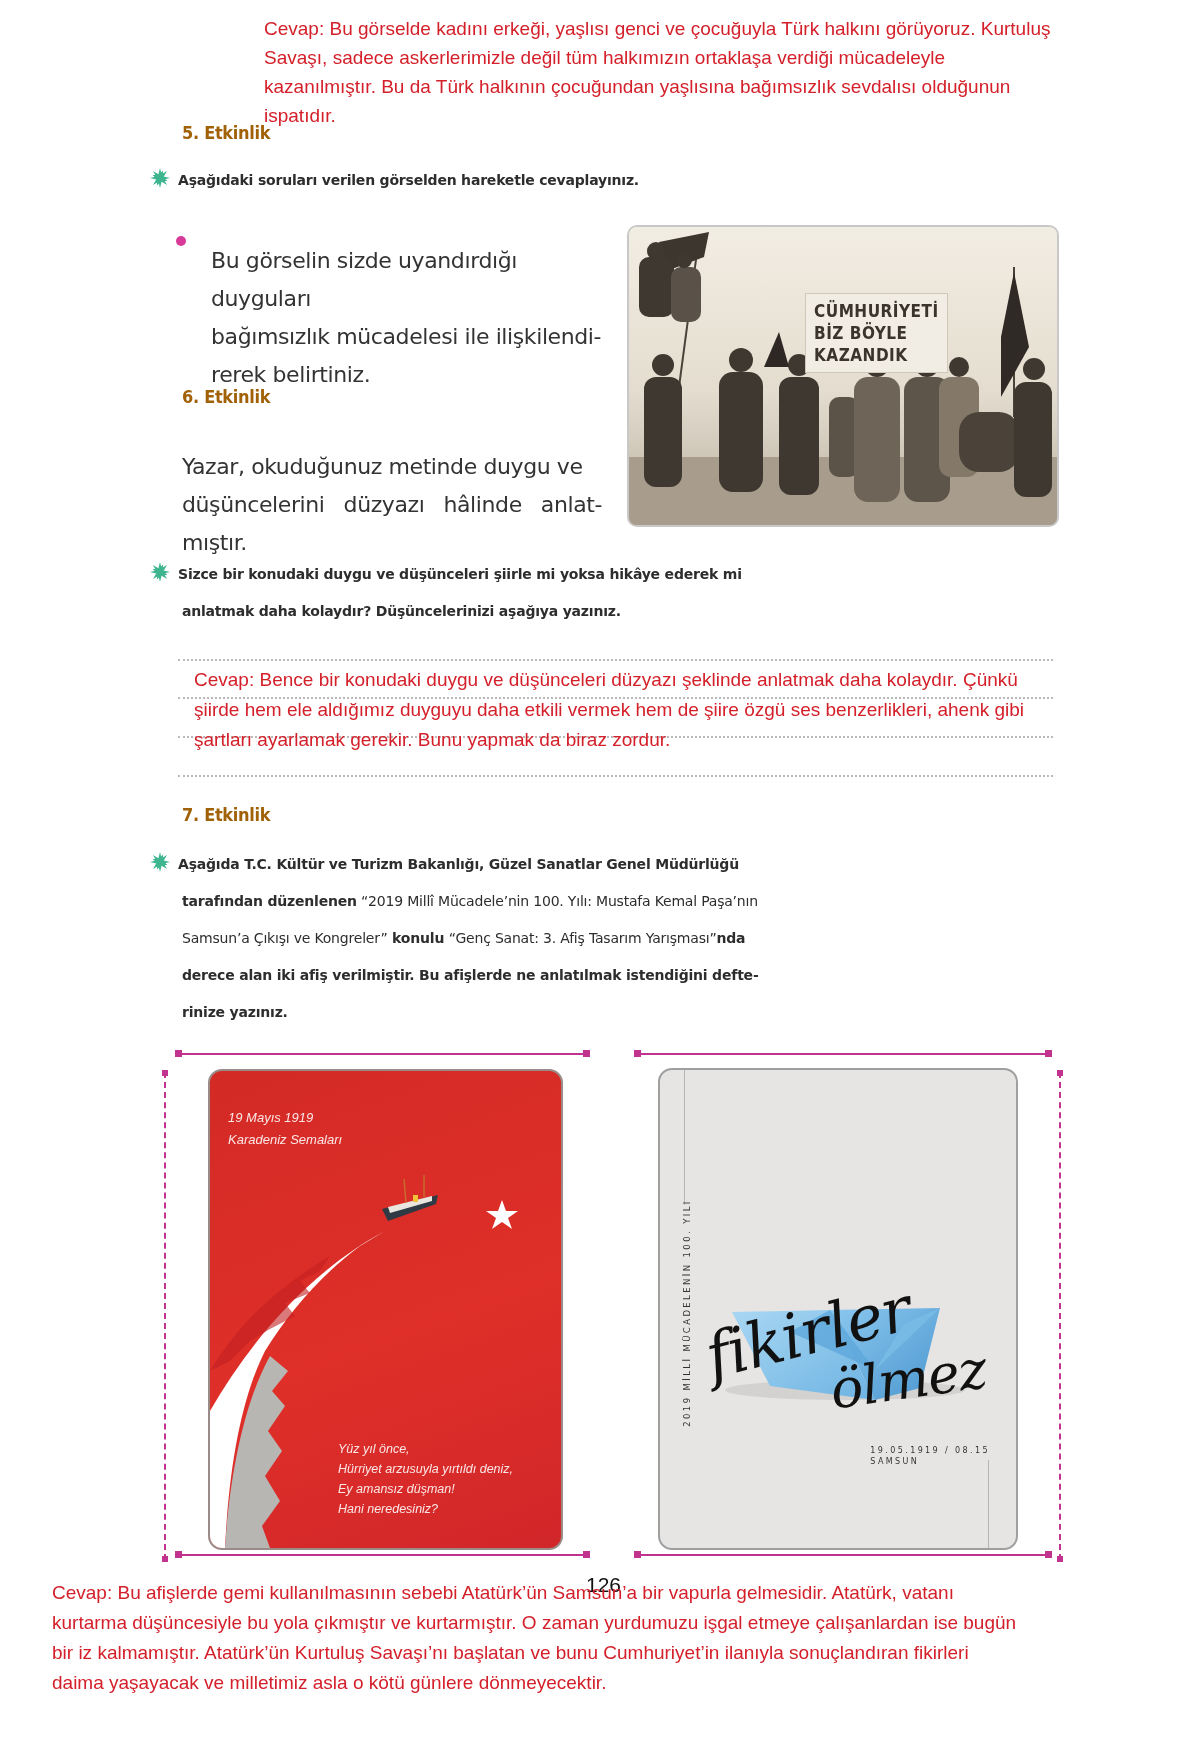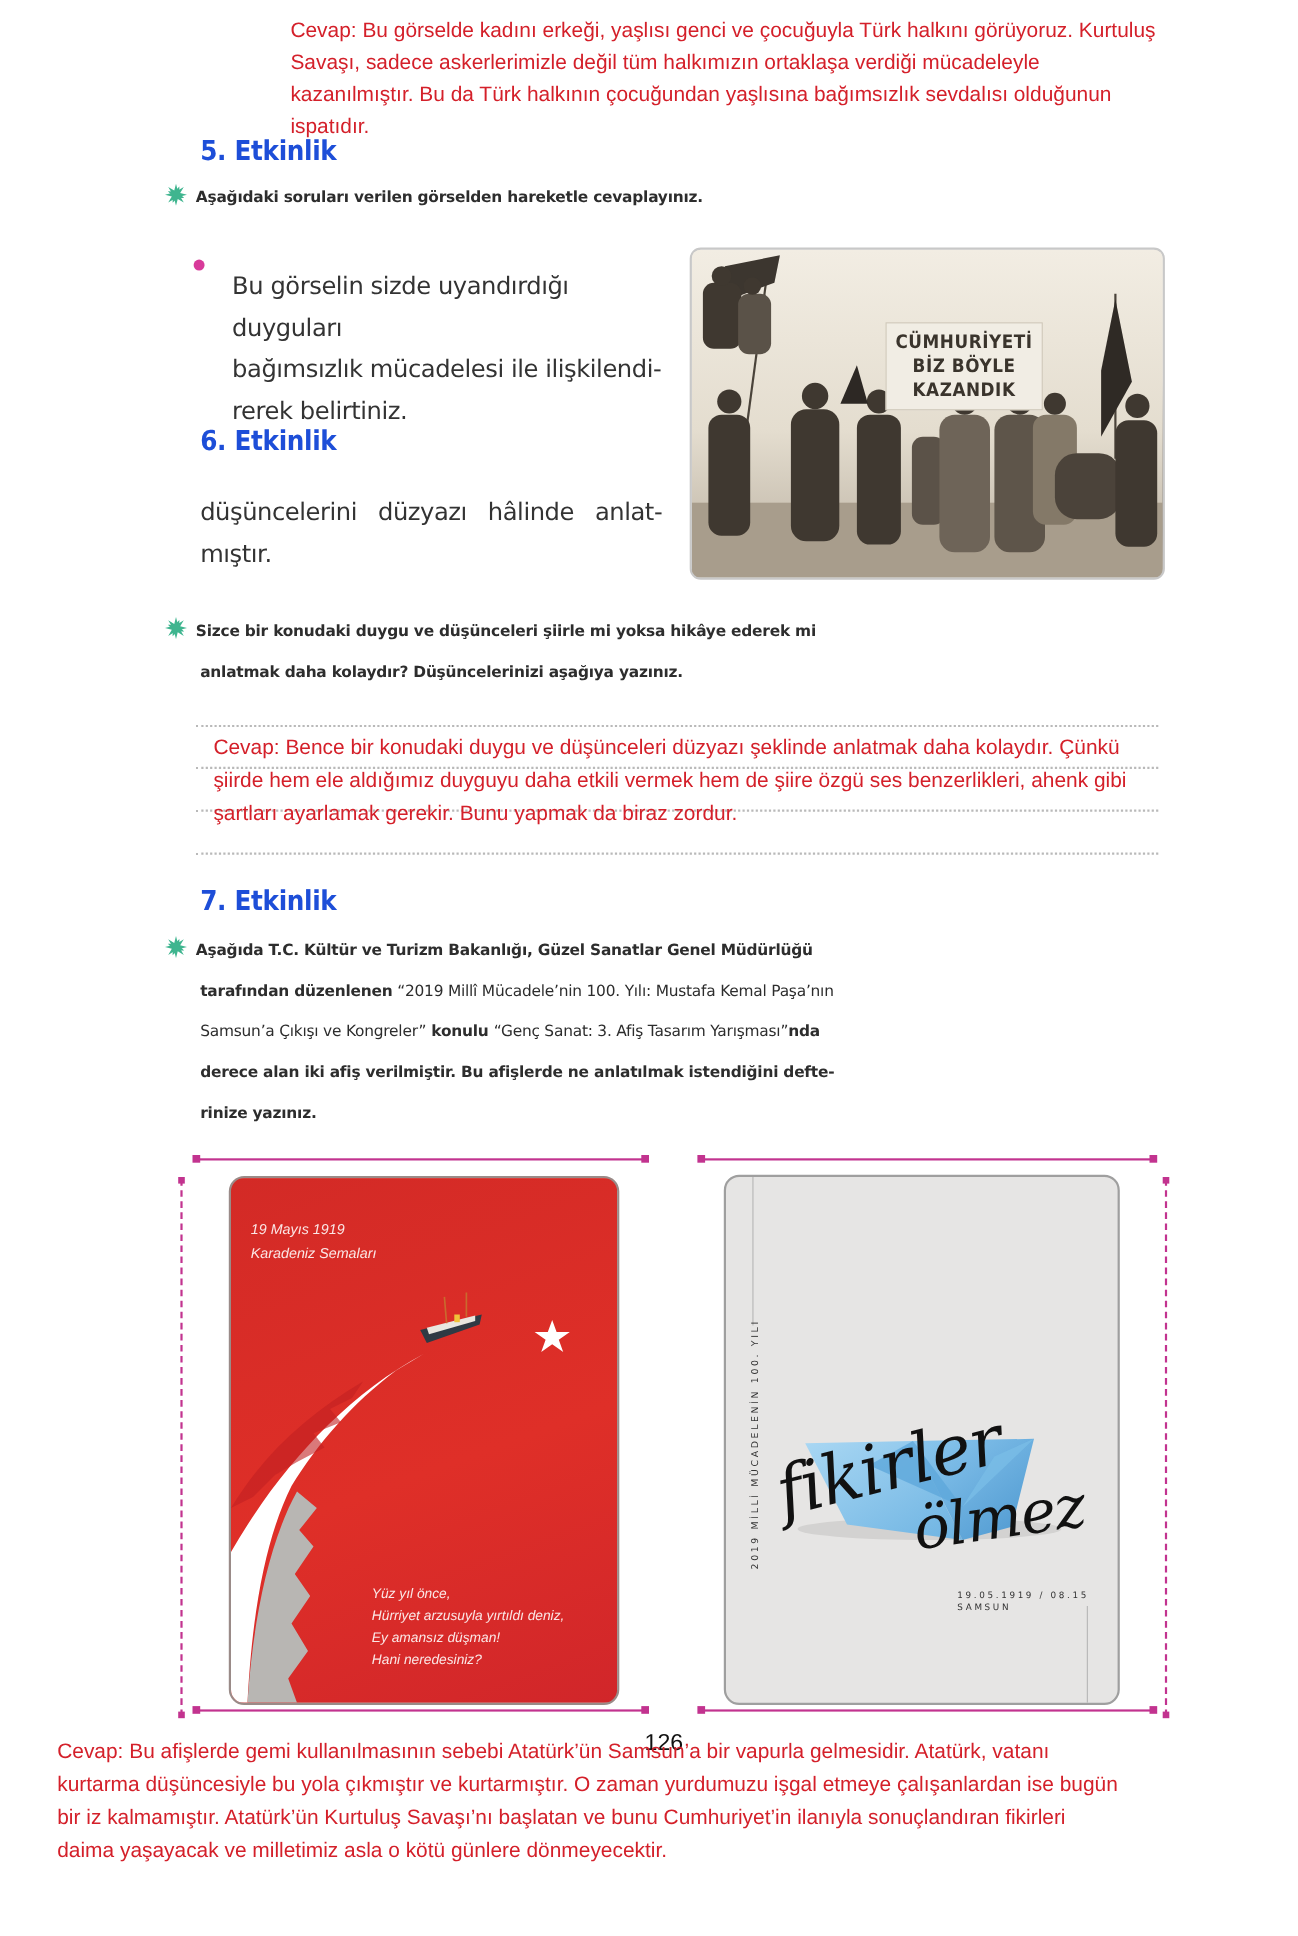--- a/index.html
+++ b/index.html
@@ -6,33 +6,33 @@
   body {
     width: 1180px; height: 1760px; background: #ffffff; position: relative; overflow: hidden;
     font-family: "DejaVu Sans", sans-serif; color: #2b2b2b;
   }
   .abs { position: absolute; }
   .answer {
     font-family: "Liberation Sans", sans-serif; color: #d4202a; font-size: 19px; line-height: 29px;
   }
   .heading {
     font-family: "DejaVu Sans Condensed", "DejaVu Sans", sans-serif; font-weight: bold;
-    color: #1d4ed8; font-size: 25px; letter-spacing: -0.3px;
+    color: #a16207; font-size: 18px; letter-spacing: -0.3px;
   }
   .q-bold { font-family: "DejaVu Sans", sans-serif; font-weight: bold; font-size: 14px; line-height: 37px; color: #2d2d2d; letter-spacing: -0.2px; }
   .body-text { font-family: "DejaVu Sans", sans-serif; font-size: 22px; line-height: 38px; color: #333; letter-spacing: -0.4px; margin-top: 20px; }
   .star { display:inline-block; width: 20px; height: 20px; }
   .dotline { border-top: 2px dotted #b9b9b9; height: 0; }
   .photo {
     border-radius: 10px; overflow: hidden; border: 2px solid #c8c8c8;
     background: linear-gradient(180deg, #efe9de 0%, #e7e0d2 40%, #8c8275 60%, #5a5248 85%, #a69c8d 100%);
   }
   .sign {
     background: #f1ede4; border: 1px solid #cfc7b8; color: #3a342c; font-family: "DejaVu Sans Condensed", "DejaVu Sans", sans-serif;
-    font-weight: bold; font-size: 17px; line-height: 22px; padding: 6px 8px; letter-spacing: 0.5px; text-align: center;
+    font-weight: bold; font-size: 17px; line-height: 22px; padding: 6px 8px; letter-spacing: 0.5px;
   }
   .poster-red {
     border-radius: 14px; overflow: hidden; border: 2px solid #9a8b88;
     background: linear-gradient(160deg, #d32a26 0%, #df2f28 55%, #d1262a 100%);
   }
   .poster-grey { border-radius: 14px; overflow: hidden; border: 2px solid #9f9f9f; background: #e6e5e4; }
   .poster-italic { font-family: "Liberation Sans", sans-serif; font-style: italic; color: #fbe7e6; font-size: 13px; line-height: 22px; }
   .mag { background: #c2338f; }
   .mag-dash { border-left: 2px dashed #c2338f; width: 0; }
   .spaced { font-family: "DejaVu Sans", sans-serif; letter-spacing: 2.4px; font-size: 8.5px; color: #333; }
@@ -110,20 +110,21 @@
   </svg>
   <div class="abs sign" style="left:176px; top:66px;">
     <div>CÜMHURİYETİ</div>
     <div>BİZ BÖYLE</div>
     <div>KAZANDIK</div>
   </div>
 </div>
 
 <div class="abs heading" style="left:182px; top:386px;">6. Etkinlik</div>
 <div class="abs body-text" style="left:182px; top:428px; width:420px;">
+  <div>Yazar, okuduğunuz metinde duygu ve</div>
   <div style="text-align:justify; text-align-last:justify;">düşüncelerini düzyazı hâlinde anlat-</div>
   <div>mıştır.</div>
 </div>
 
 <div class="abs q-bold" style="left:150px; top:556px; width:910px;">
   <div style="white-space:nowrap;">
     <svg class="star" viewBox="0 0 20 20" style="vertical-align:-3px; margin-right:8px;">
       <g fill="#3fb58f">
           <polygon points="10,0 11.6,6.2 17.1,2.9 13.8,8.4 20,10 13.8,11.6 17.1,17.1 11.6,13.8 10,20 8.4,13.8 2.9,17.1 6.2,11.6 0,10 6.2,8.4 2.9,2.9 8.4,6.2"></polygon>
           <polygon points="10,2 12.3,7.7 18,10 12.3,12.3 10,18 7.7,12.3 2,10 7.7,7.7" transform="rotate(22.5 10 10)"></polygon>

